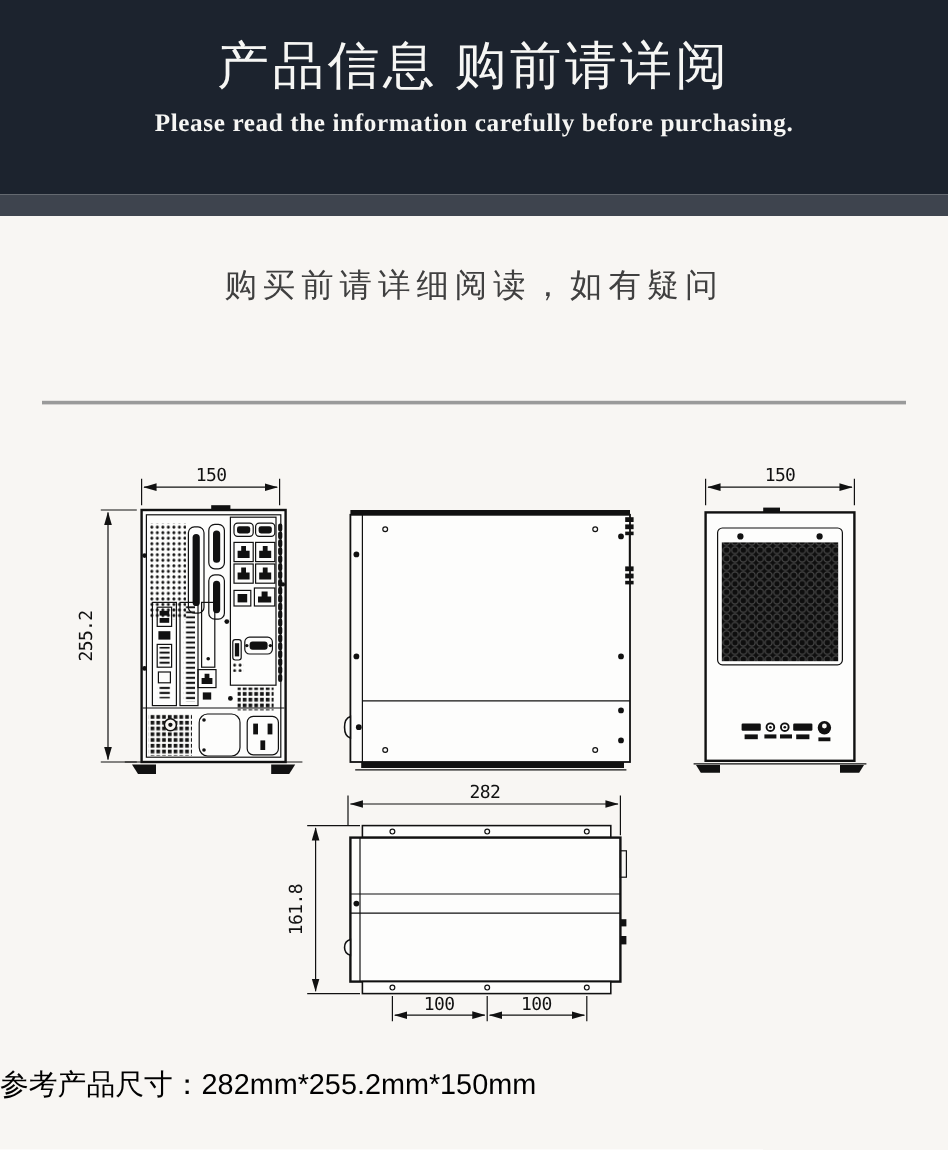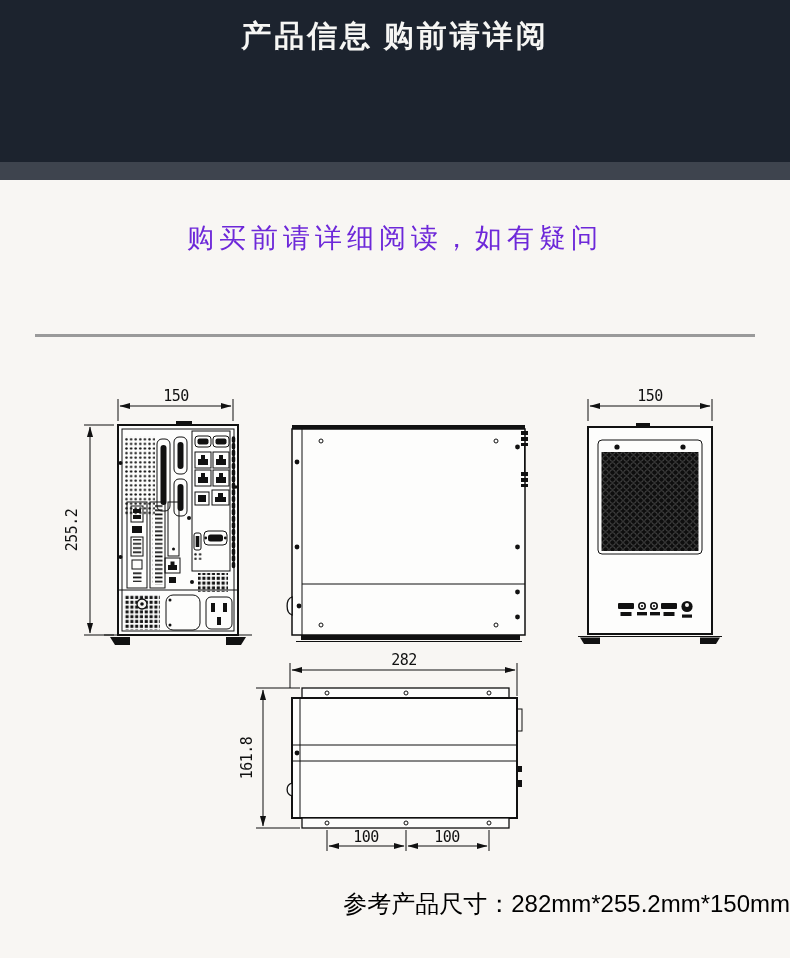--- a/index.html
+++ b/index.html
@@ -2,50 +2,51 @@
 <html><head>
 <meta charset="utf-8">
 <style>
   *{box-sizing:border-box;margin:0;padding:0}
   html,body{background:#ffffff}
   body{font-family:"Liberation Sans",sans-serif}
   .page{position:relative;width:790px;height:958px;background:#f8f6f3;overflow:hidden;margin:0 auto}
 
   
   .hdr{position:absolute;top:0;left:0;right:0;height:162px;background:#1c232e;color:#f6f6f4;text-align:center}
-  .hdr-title{padding-top:16px;font-family:"Liberation Serif","DejaVu Serif",serif;font-weight:700;font-size:30px;letter-spacing:3px;line-height:1.3}
+  .hdr-title{padding-top:28px;font-family:"Liberation Serif","DejaVu Serif",serif;font-weight:400;font-size:43px;letter-spacing:3px;line-height:1.3}
   .hdr-sub{margin-top:6px;font-family:"Liberation Serif","DejaVu Serif",serif;font-weight:700;font-size:21px;letter-spacing:.5px}
   .accent{position:absolute;top:162px;left:0;right:0;height:18px;background:#3e444e}
 
   
-  .notice-1,.notice-2{position:absolute;width:100%;text-align:center;color:#6d28d9;
+  .notice-1,.notice-2{position:absolute;width:100%;text-align:center;color:#404040;
     font-family:"Liberation Serif","DejaVu Serif",serif;font-size:27px;letter-spacing:5px}
   .notice-1{top:220px}
   .notice-2{top:270px}
 
   .divider{position:absolute;top:334px;left:35px;width:720px;height:3px;background:#9a9a9a}
 
   
   svg.draw{position:absolute;top:380px;left:0}
   .ln{stroke:#111;fill:none;stroke-width:1}
   .f{fill:#111;stroke:none}
   .w{fill:#fdfdfc;stroke:#111}
   .dim{font-family:"DejaVu Sans Mono","Liberation Mono",monospace;font-size:15px;fill:#111;letter-spacing:-.5px}
 
   
-  .footer{position:absolute;top:888px;width:100%;text-align:right;font-size:24px;color:#000;
+  .footer{position:absolute;top:888px;width:100%;text-align:left;font-size:24px;color:#000;
     font-family:"Liberation Sans",sans-serif}
 </style>
 </head>
 <body>
 
 <div class="page">
 
   <header class="hdr">
     <div class="hdr-title">产品信息 购前请详阅</div>
+    <div class="hdr-sub">Please read the information carefully before purchasing.</div>
   </header>
   <div class="accent"></div>
 
   <div class="notice-1">购买前请详细阅读，如有疑问</div>
 
   <div class="divider"></div>
 
   <svg class="draw" width="790" height="478" viewBox="0 380 790 478" xmlns="http://www.w3.org/2000/svg">
     <defs>
       <marker id="arr" viewBox="0 0 10 7" refX="9.5" refY="3.5" markerWidth="11" markerHeight="8" orient="auto-start-reverse">

